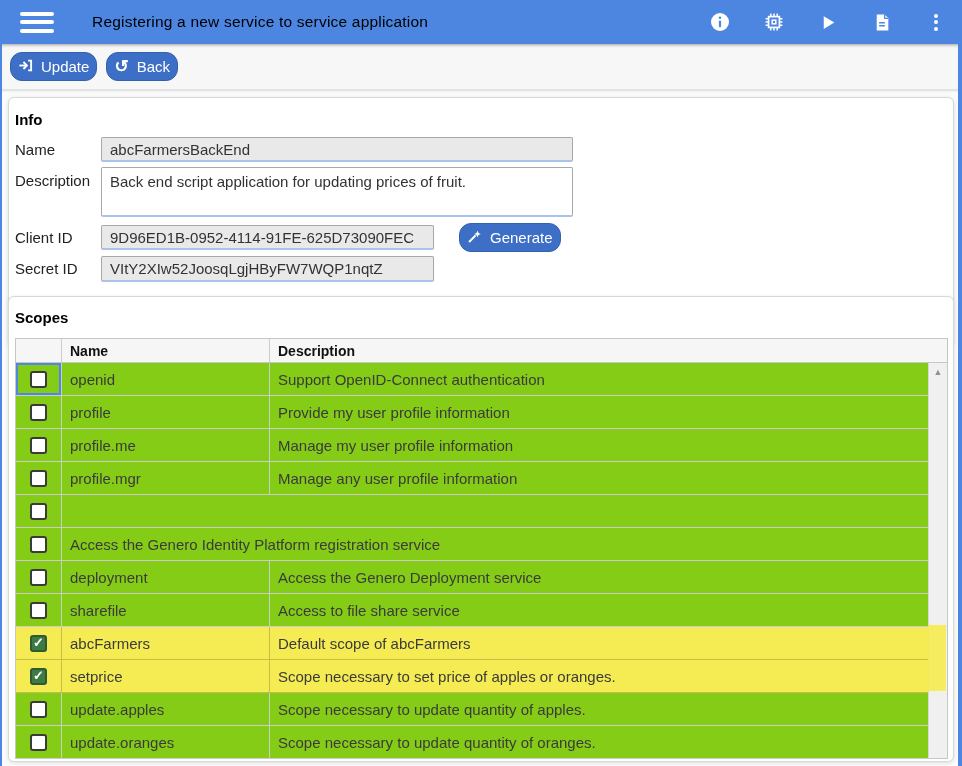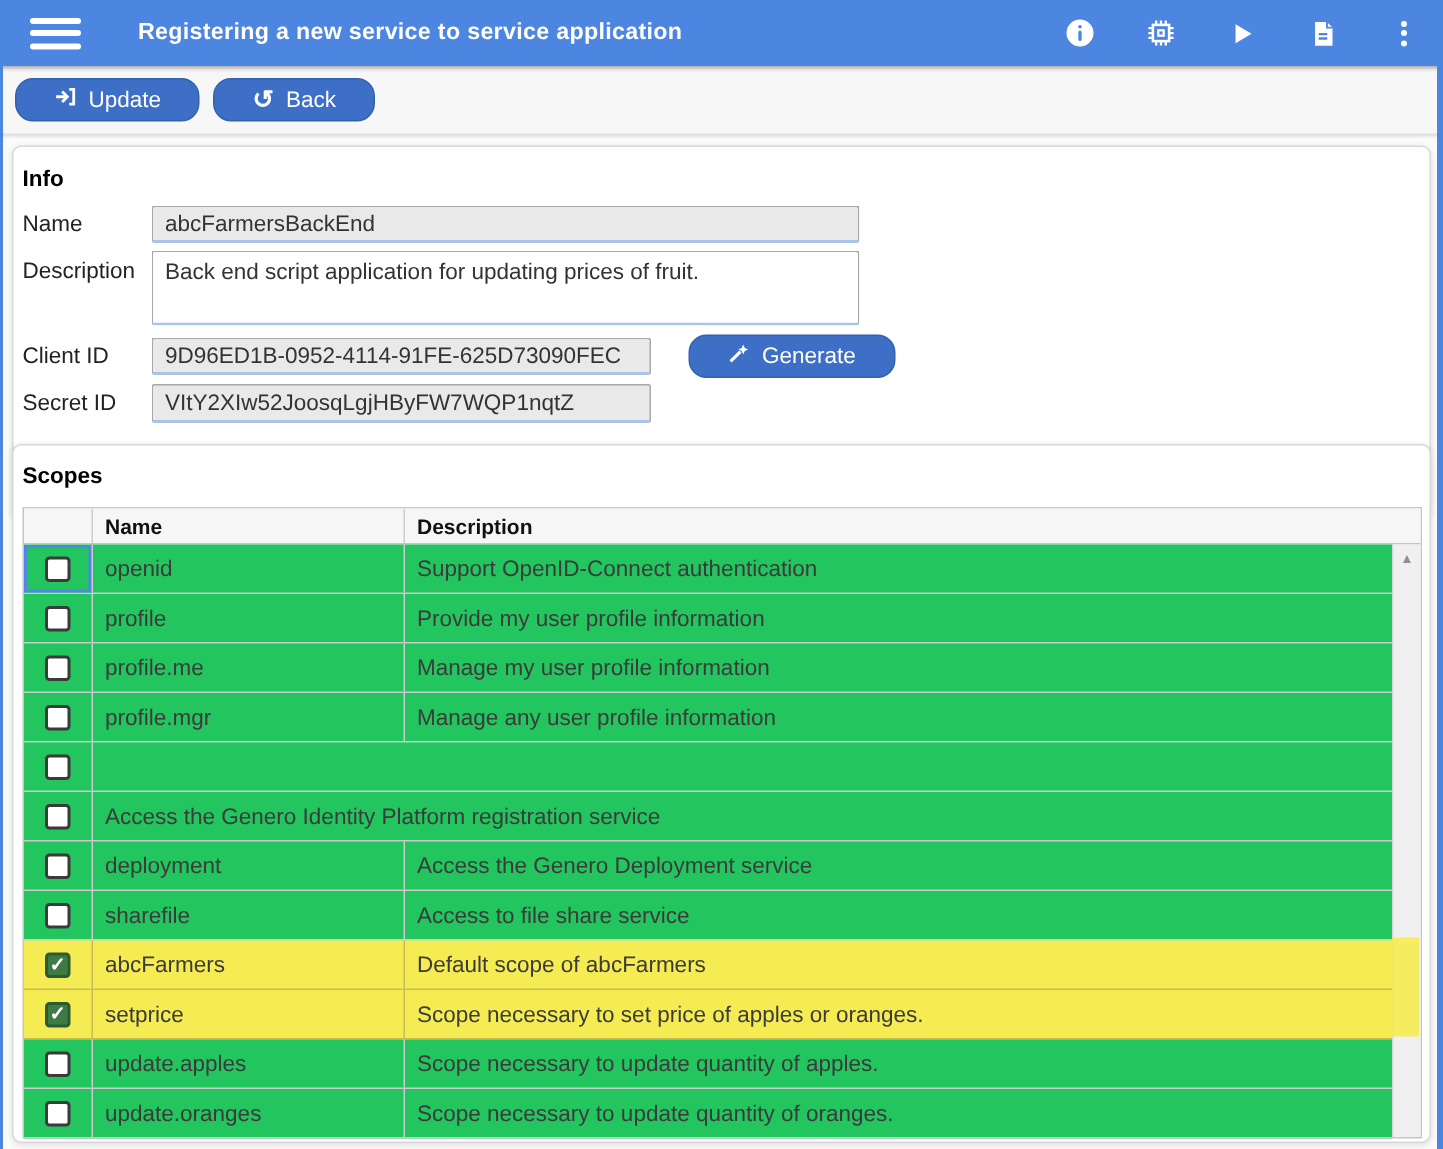--- a/index.html
+++ b/index.html
@@ -20,37 +20,37 @@
   
   .header {
     position: absolute; left: 0; top: 0; width: 962px; height: 44px;
     background: #4d86e0;
     display: flex; align-items: center;
     box-shadow: 0 1px 3px rgba(0,0,0,0.35);
     z-index: 40;
   }
   .hamburger { margin-left: 20px; width: 34px; cursor: pointer; }
   .hamburger .bar { display: block; height: 4px; background: #fff; border-radius: 2px; margin: 4.5px 0; }
-  .header-title { color: #ffffff; font-size: 15.5px; margin-left: 38px; letter-spacing: .2px; font-weight: bold; }
+  .header-title { color: #000000; font-size: 15.5px; margin-left: 38px; letter-spacing: .2px; }
   .header-icons { margin-left: auto; margin-right: 14px; display: flex; align-items: center; gap: 30px; }
   .hicon { display: flex; align-items: center; justify-content: center; width: 24px; height: 24px; cursor: pointer; }
   .kebab span { display: block; width: 4px; height: 4px; background: #fff; border-radius: 50%; margin: 2.5px auto; }
 
   
   .toolbar {
     position: absolute; left: 0; top: 44px; width: 962px; height: 46px;
     background: #f7f7f7;
     border-bottom: 1px solid #e2e2e2;
     box-shadow: 0 1px 2px rgba(0,0,0,0.12);
     display: flex; align-items: center; padding-left: 10px; gap: 9px;
   }
   .btn {
     display: inline-flex; align-items: center; gap: 8px;
     background: #3d6fc6; border: 1px solid #3261ae; color: #fff;
-    height: 29px; padding: 0 25px; border-radius: 12px;
+    height: 29px; padding: 0 7px; border-radius: 12px;
     font-size: 15px; font-family: "Liberation Sans", sans-serif; cursor: pointer;
   }
   .btn .glyph { font-size: 17px; font-weight: bold; line-height: 1; }
 
   
   .panel {
     position: absolute; left: 8px; width: 946px;
     background: #fff; border: 1px solid #d8d8d8; border-radius: 6px;
     box-shadow: 0 1px 4px rgba(0,0,0,0.12);
   }
@@ -84,21 +84,21 @@
     border-bottom: 1px solid #c6c6c6;
     font-size: 14px; font-weight: bold; color: #111;
   }
   .thead .hcell { display: flex; align-items: center; padding-left: 8px; }
   .hcell.c-check { padding-left: 0; }
   .c-check { width: 46px; flex: none; border-right: 1px solid #cccccc; }
   .c-name  { width: 208px; flex: none; border-right: 1px solid #cccccc; }
   .c-desc  { flex: 1; }
   .tbody { position: absolute; left: 0; top: 24px; right: 19px; bottom: 0; }
   .trow {
-    display: flex; height: 33px; border-bottom: 1px solid #cccccc; background: #22c55e;
+    display: flex; height: 33px; border-bottom: 1px solid #cccccc; background: #84cc16;
     font-size: 15px; color: #3b3b3b; cursor: default;
   }
   .trow.hl { background: #f5eb52; }
   .trow.hl .c-check, .trow.hl .c-name { border-right-color: #c6bd4d; }
   .trow.hl { border-bottom-color: #c6bd4d; }
   .cell { display: flex; align-items: center; padding-left: 8px; overflow: hidden; white-space: nowrap; }
   .cell.c-check { justify-content: center; padding-left: 0; }
   .focus-cell { box-shadow: inset 0 0 0 2px #4f87e2; }
 
   .checkbox {

